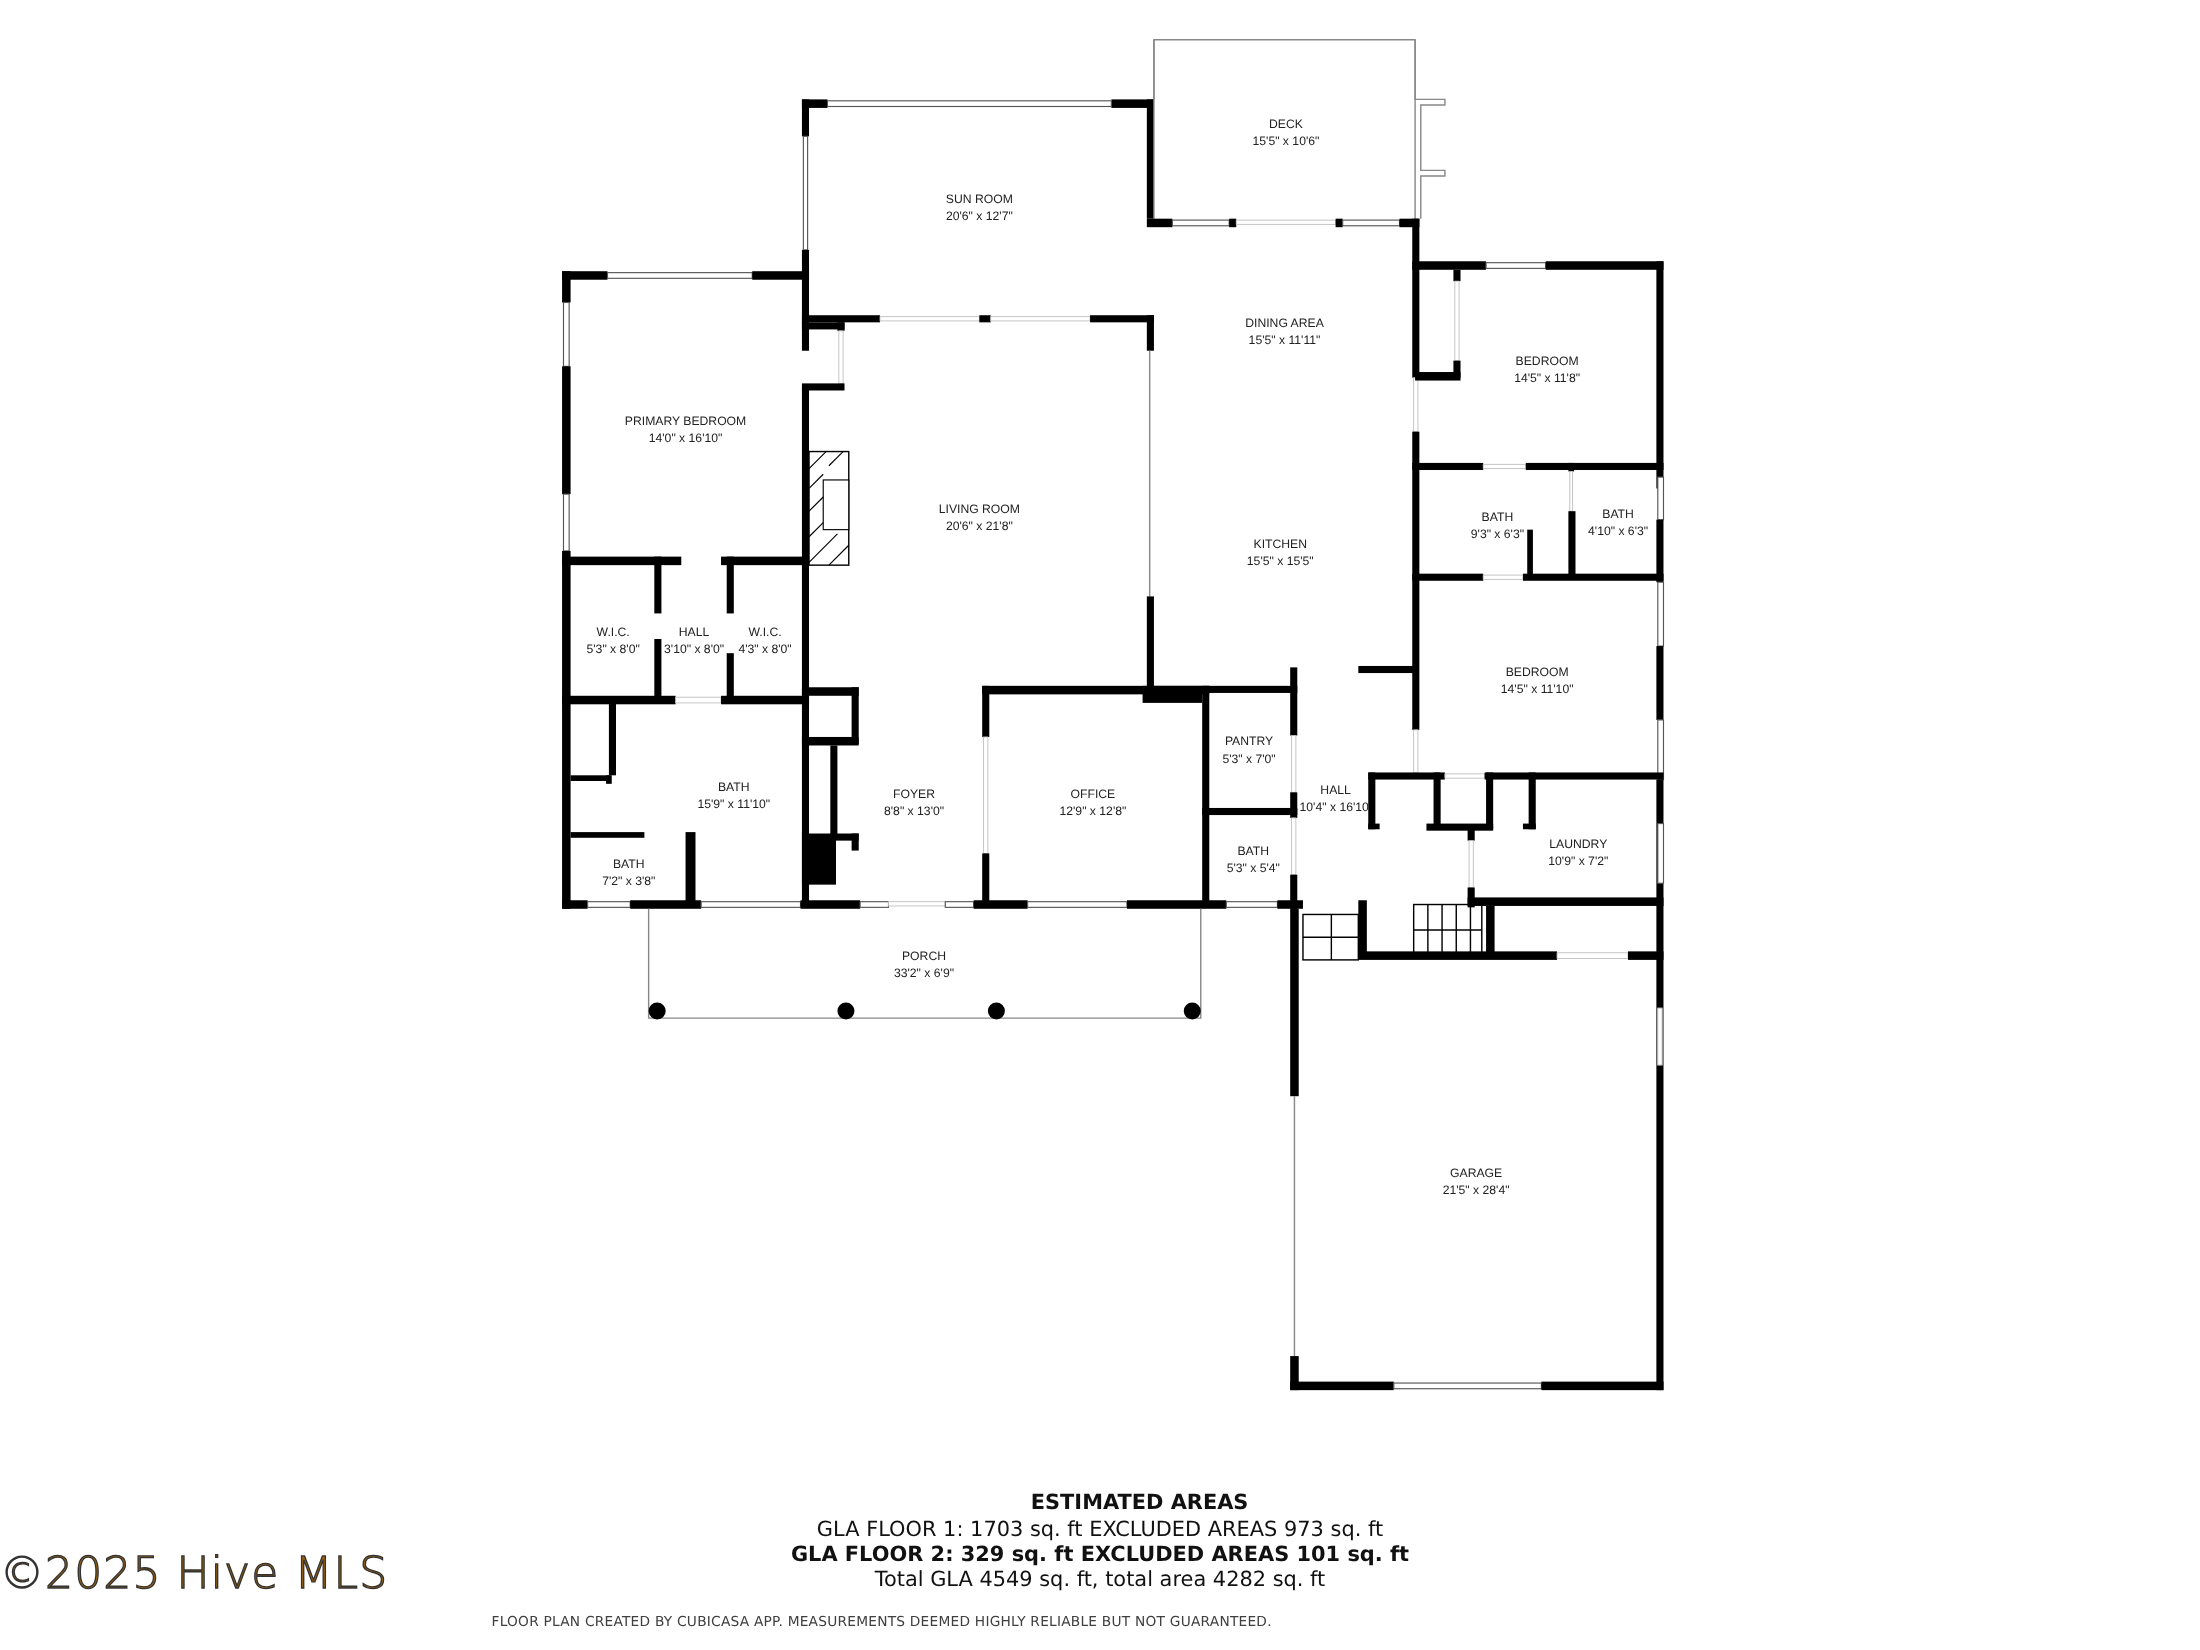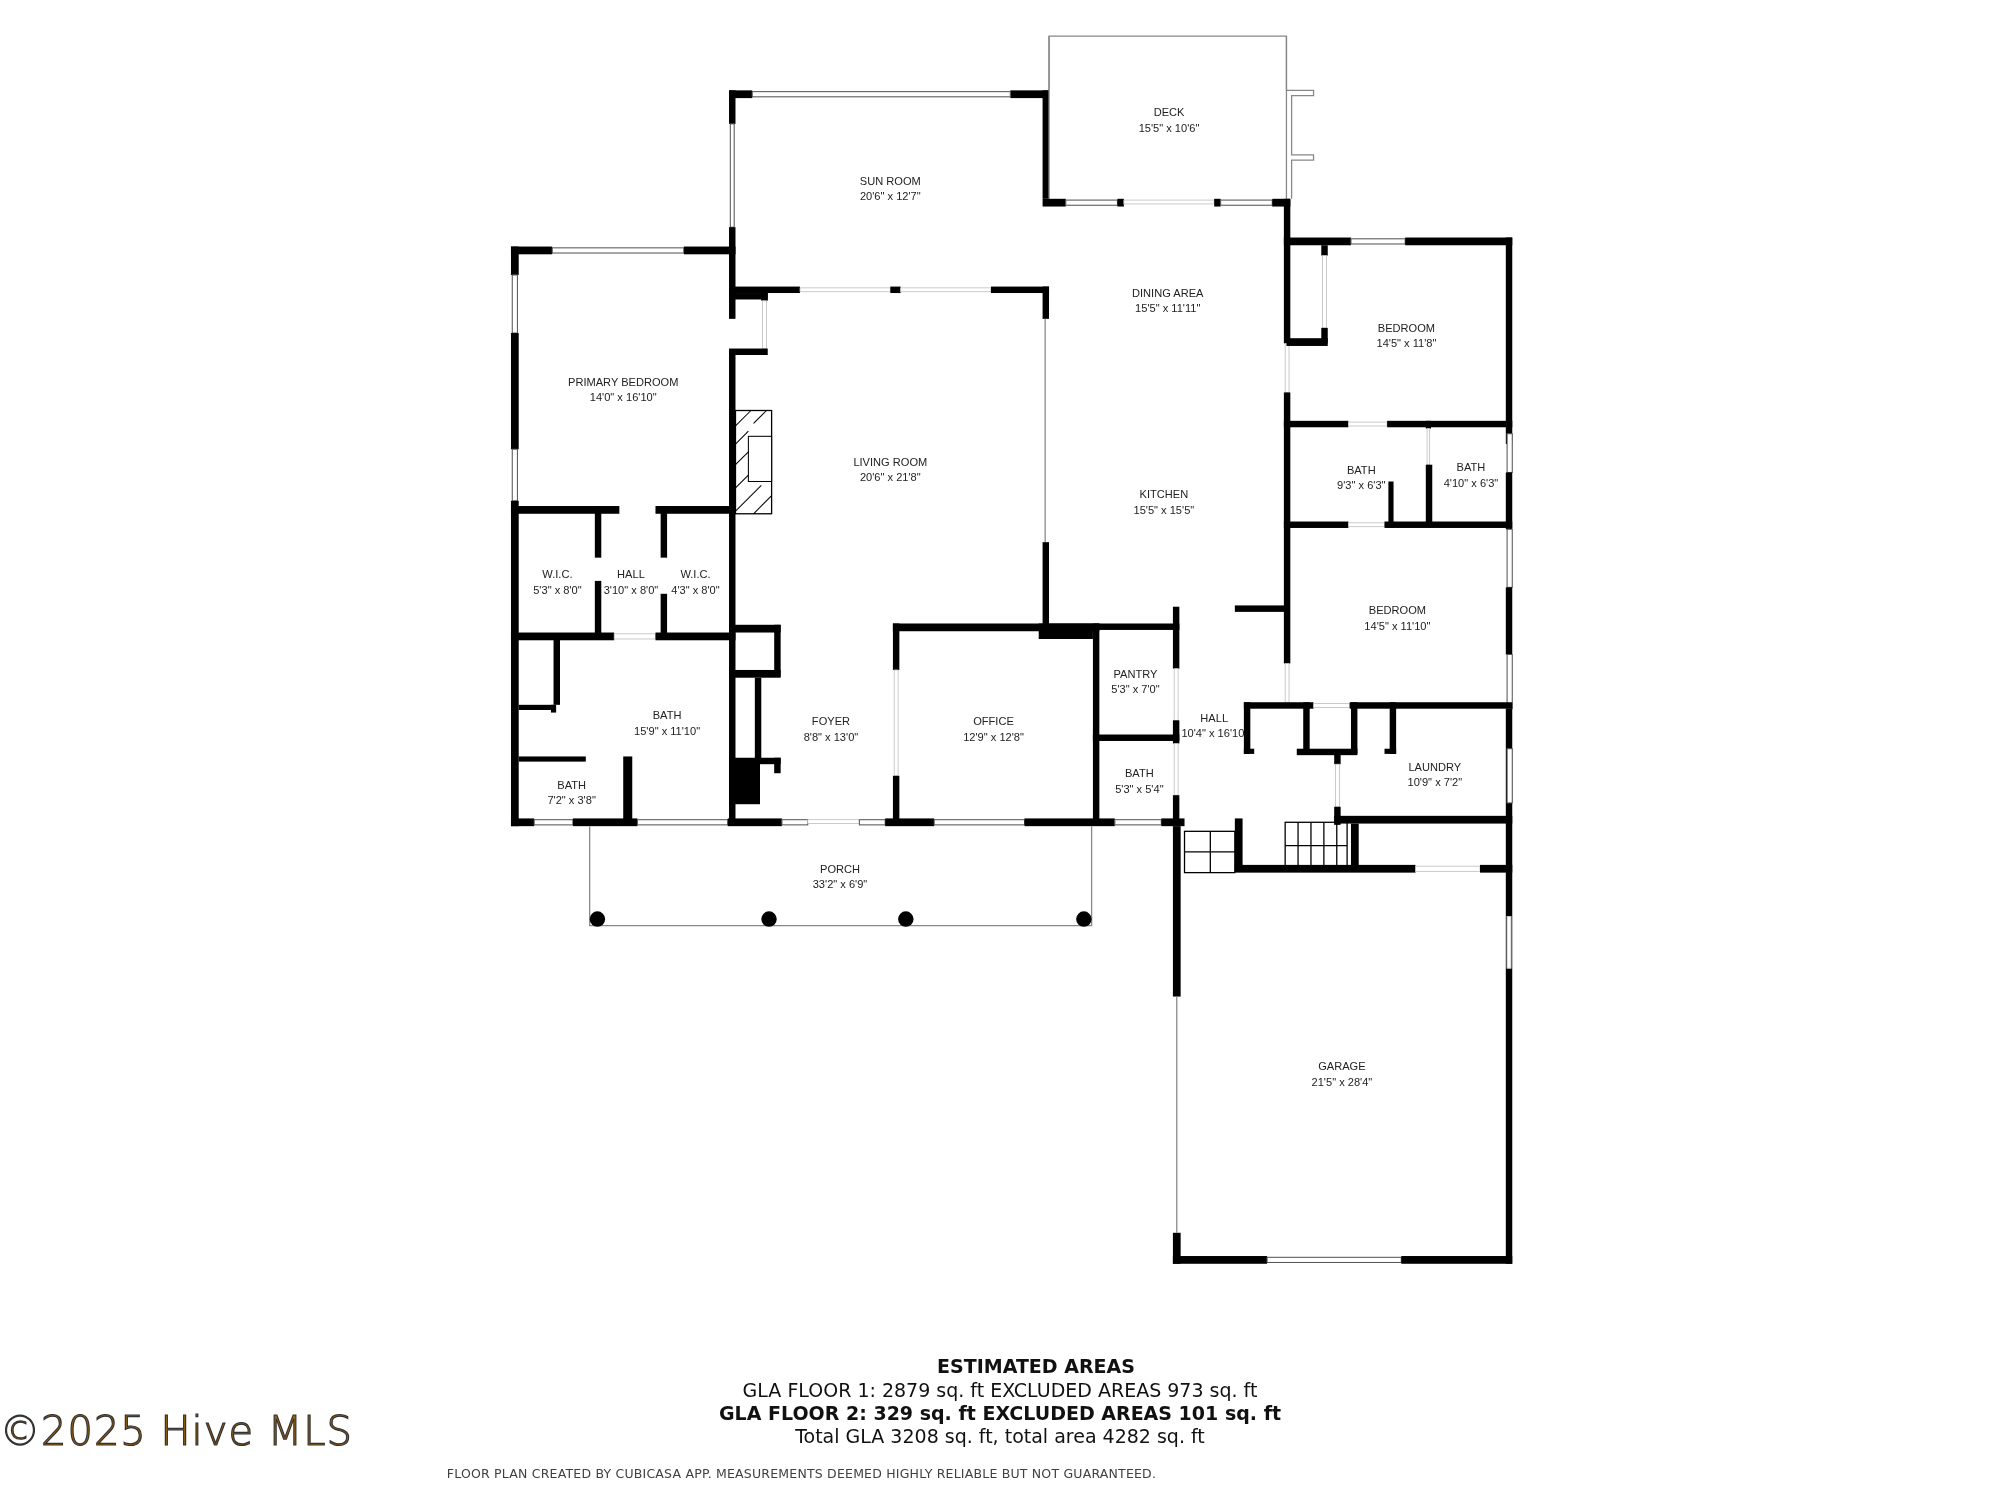--- a/index.html
+++ b/index.html
@@ -288,19 +288,19 @@
     <text class="room-name" x="651" y="676">PORCH</text>
     <text class="room-dim" x="651" y="688">33'2" x 6'9"</text>
 
     <text class="room-name" x="1040" y="829">GARAGE</text>
     <text class="room-dim" x="1040" y="841">21'5" x 28'4"</text>
   </g>
 </svg>
 
 <div class="areas" style="top:0;height:1500px;">
   <div class="title" style="top:1355px;">ESTIMATED AREAS</div>
-  <div class="line" style="top:1379px;">GLA FLOOR 1: 2879 sq. ft EXCLUDED AREAS 973 sq. ft</div>
+  <div class="line" style="top:1379px;">GLA FLOOR 1: 1703 sq. ft EXCLUDED AREAS 973 sq. ft</div>
   <div class="line" style="top:1402px;font-weight:bold;">GLA FLOOR 2: 329 sq. ft EXCLUDED AREAS 101 sq. ft</div>
-  <div class="line" style="top:1425px;">Total GLA 3208 sq. ft, total area 4282 sq. ft</div>
+  <div class="line" style="top:1425px;">Total GLA 4549 sq. ft, total area 4282 sq. ft</div>
 </div>
 
 <div class="disclaimer">FLOOR PLAN CREATED BY CUBICASA APP. MEASUREMENTS DEEMED HIGHLY RELIABLE BUT NOT GUARANTEED.</div>
 <div class="watermark">©2025 Hive MLS</div>
 
 </body></html>

